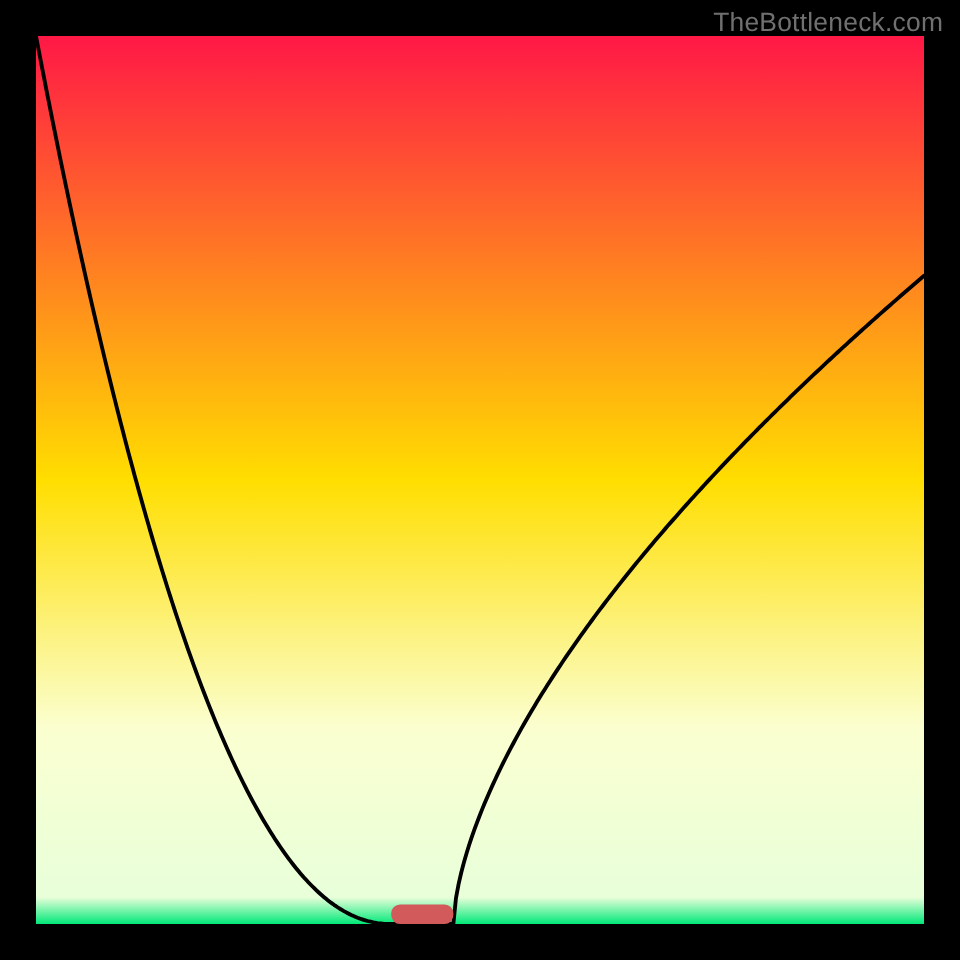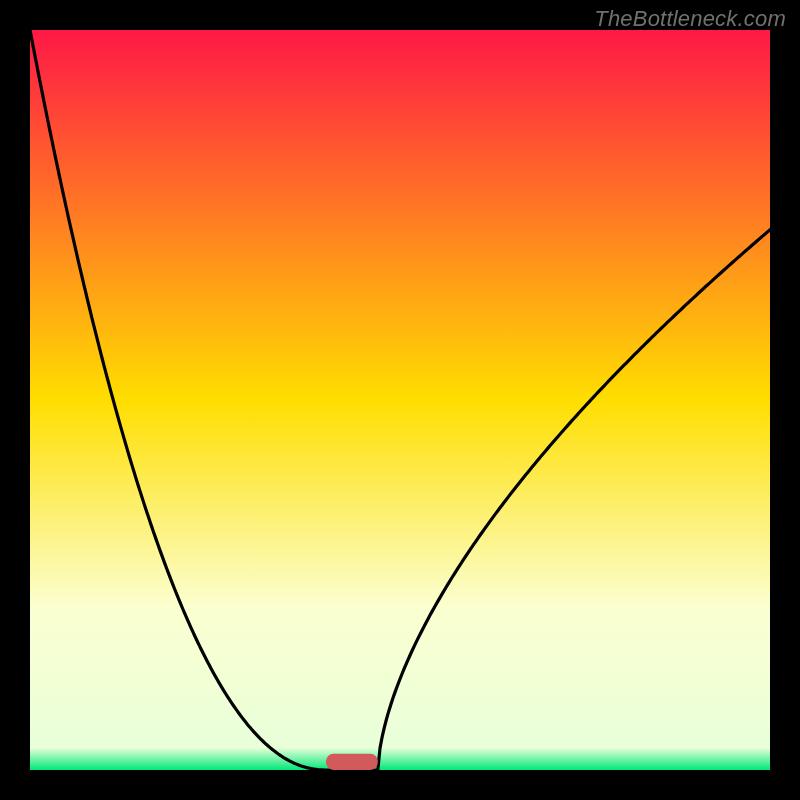--- a/index.html
+++ b/index.html
@@ -9,21 +9,20 @@
     height: 800px;
     overflow: hidden;
     background: #000;
     font-family: Arial, Helvetica, sans-serif;
   }
   .frame {
     position: relative;
     width: 800px;
     height: 800px;
     background: #000;
-    font-style: italic;
   }
   .plot {
     position: absolute;
     left: 30px;
     top: 30px;
     width: 740px;
     height: 740px;
     overflow: hidden;
   }
   .watermark {

